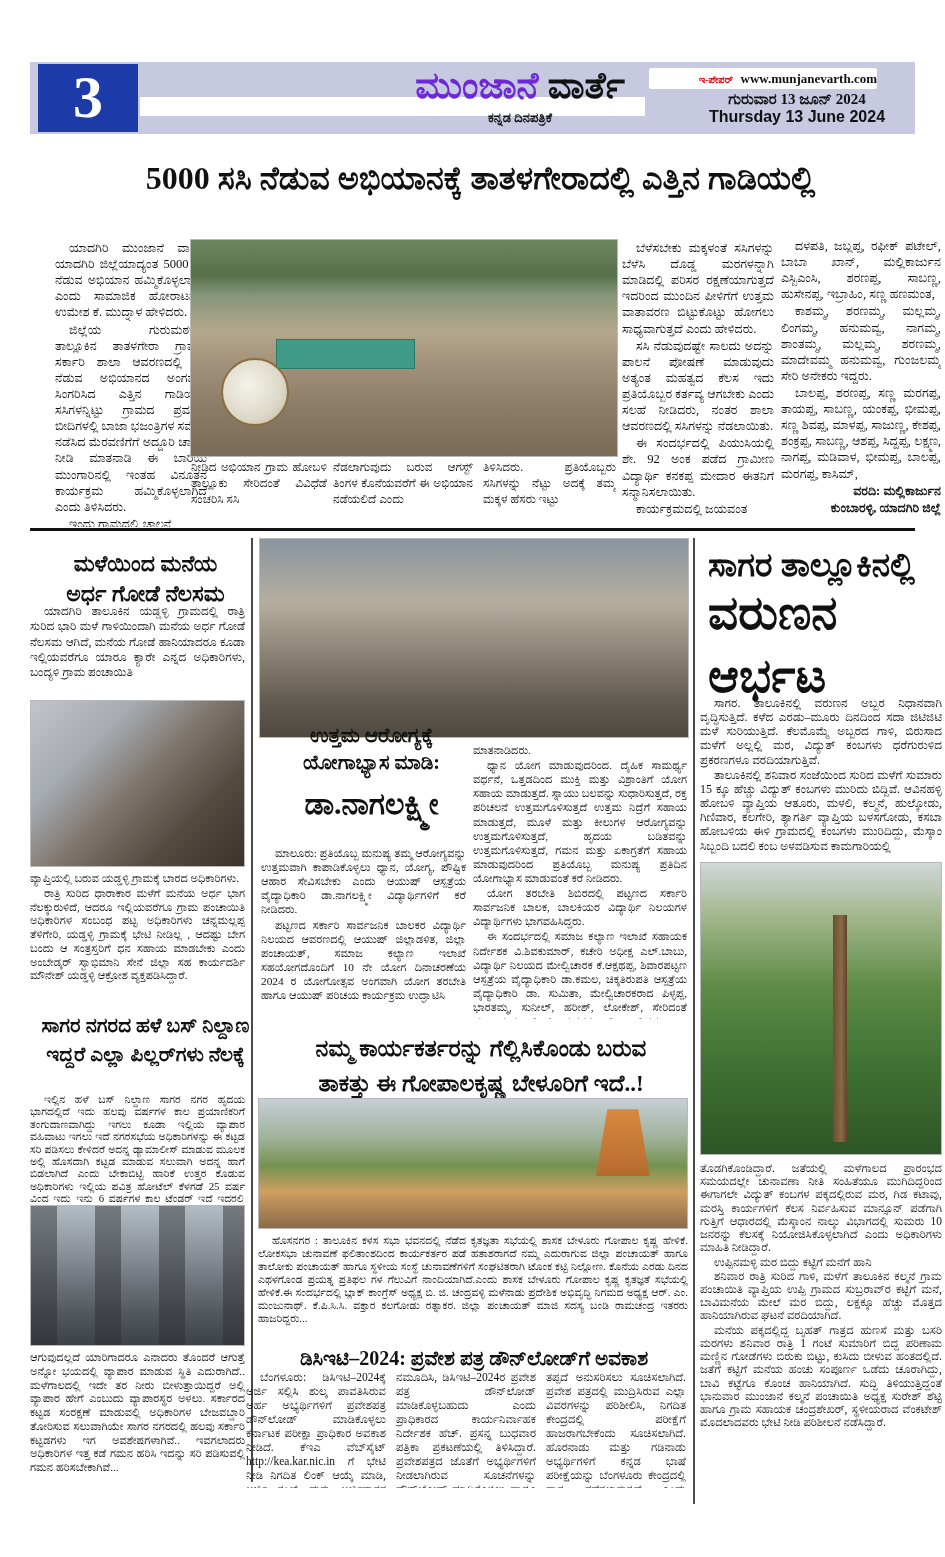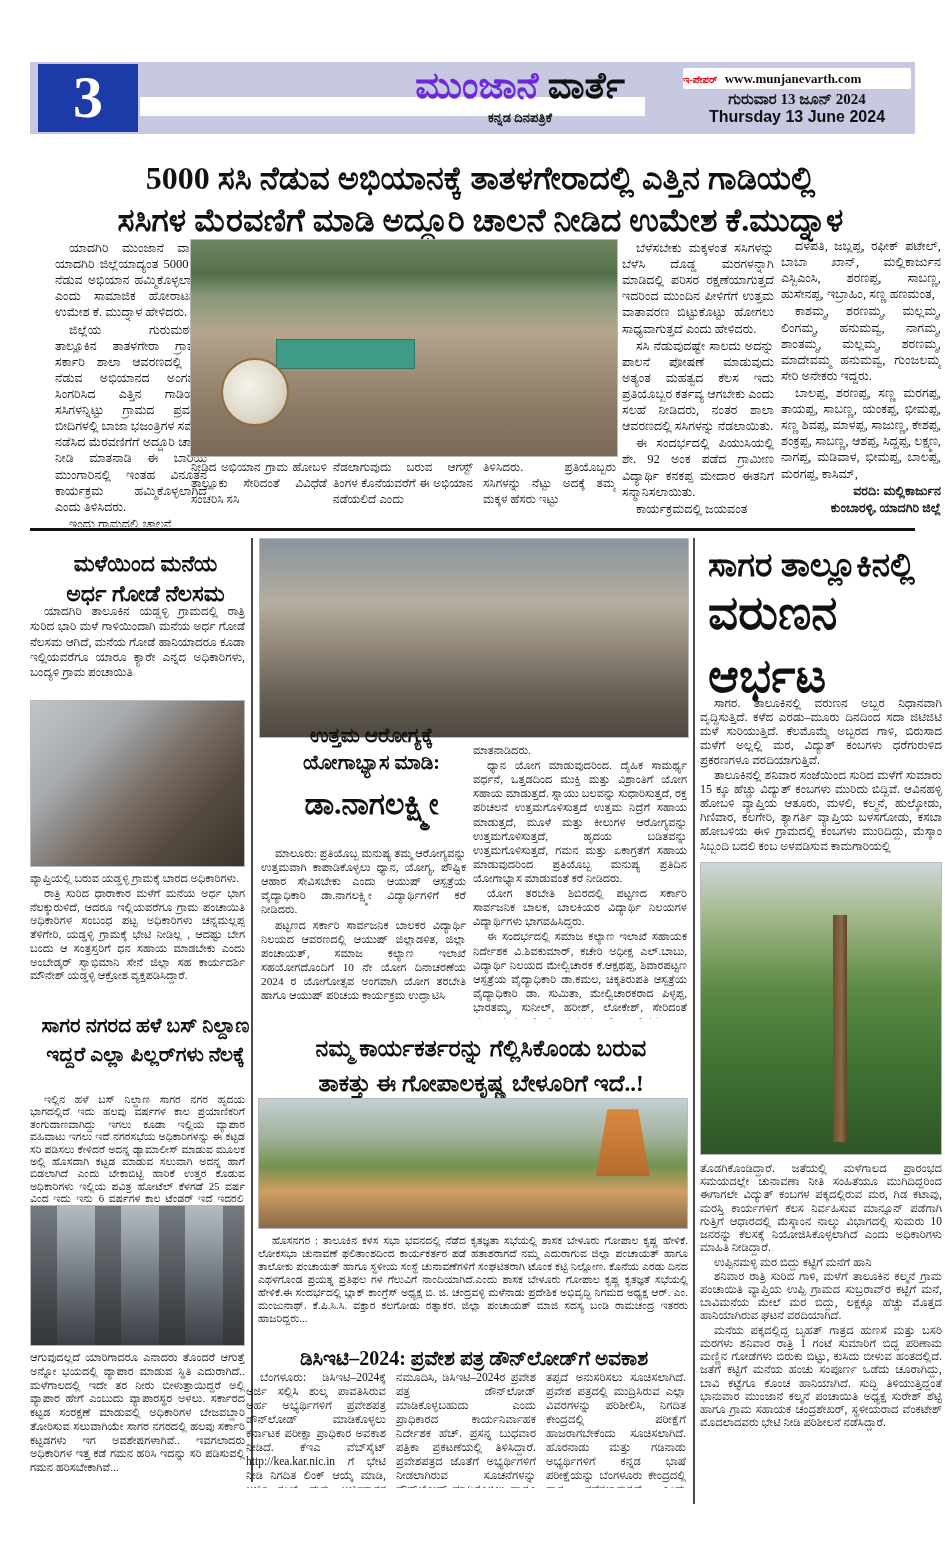--- a/index.html
+++ b/index.html
@@ -19,22 +19,22 @@
   .hrule{position:absolute;background:#141414;}
 
   
   .band{left:30px;top:62px;width:885px;height:72px;background:#c6c9e0;}
   .pagenum{left:38px;top:64px;width:100px;height:68px;background:#1c3aa8;color:#fff;
     font-size:60px;font-weight:bold;text-align:center;line-height:66px;}
   .whitestrip{left:140px;top:97px;width:505px;height:19px;background:#ffffff;}
   .masthead{left:355px;top:66px;width:330px;text-align:center;font-weight:bold;font-size:37px;line-height:40px;}
   .masthead .red{color:#6d28d9;}
   .tagline{left:355px;top:110px;width:330px;text-align:center;font-weight:bold;font-size:13px;}
-  .infobox{left:683px;top:68px;width:228px;height:21px;background:#ffffff;border-radius:2px;
-    text-align:left;line-height:21px;font-size:13px;font-weight:bold;white-space:nowrap;}
+  .infobox{left:649px;top:68px;width:228px;height:21px;background:#ffffff;border-radius:2px;
+    text-align:right;line-height:21px;font-size:13px;font-weight:bold;white-space:nowrap;}
   .infobox .ep{color:#e30613;font-size:10px;font-weight:bold;margin-right:4px;}
   .datekn{left:683px;top:91px;width:228px;text-align:center;font-weight:bold;font-size:15px;}
   .dateen{left:683px;top:108px;width:228px;text-align:center;font-weight:bold;font-size:16px;
     font-family:"Liberation Sans","DejaVu Sans",sans-serif;}
 
   .headline{left:45px;top:149px;width:855px;text-align:center;font-weight:bold;
     font-size:32px;line-height:42px;}
 
   h2,h3{margin:8px;font-weight:bold;}
 
@@ -70,21 +70,20 @@
 <div class="abs tagline">ಕನ್ನಡ ದಿನಪತ್ರಿಕೆ</div>
 <div class="abs infobox">
   <span class="ep">ಇ-ಪೇಪರ್</span>
   <span>www.munjanevarth.com</span>
 </div>
 <div class="abs datekn">ಗುರುವಾರ 13 ಜೂನ್ 2024</div>
 <div class="abs dateen">Thursday 13 June 2024</div>
 
 <h2 class="abs headline">
   <div>5000 ಸಸಿ ನೆಡುವ ಅಭಿಯಾನಕ್ಕೆ ತಾತಳಗೇರಾದಲ್ಲಿ ಎತ್ತಿನ ಗಾಡಿಯಲ್ಲಿ</div>
-  <div>ಸಸಿಗಳ ಮೆರವಣಿಗೆ ಮಾಡಿ ಅದ್ದೂರಿ ಚಾಲನೆ ನೀಡಿದ ಉಮೇಶ ಕೆ.ಮುದ್ನಾಳ</div>
 </h2>
 
 <div class="abs txt" style="left:30px;top:240px;width:152px;height:287px;font-size:12.6px;margin-left:25px;">
   <p>ಯಾದಗಿರಿ ಮುಂಜಾನೆ ವಾರ್ತೆ: ಯಾದಗಿರಿ ಜಿಲ್ಲೆಯಾದ್ಯಂತ 5000 ಸಸಿ ನೆಡುವ ಅಭಿಯಾನ ಹಮ್ಮಿಕೊಳ್ಳಲಾಗಿದೆ ಎಂದು ಸಾಮಾಜಿಕ ಹೋರಾಟಗಾರ ಉಮೇಶ ಕೆ. ಮುದ್ನಾಳ ಹೇಳಿದರು.</p>
   <p>ಜಿಲ್ಲೆಯ ಗುರುಮಠಕಲ್ ತಾಲ್ಲೂಕಿನ ತಾತಳಗೇರಾ ಗ್ರಾಮದ ಸರ್ಕಾರಿ ಶಾಲಾ ಆವರಣದಲ್ಲಿ ಸಸಿ ನೆಡುವ ಅಭಿಯಾನದ ಅಂಗವಾಗಿ ಸಿಂಗರಿಸಿದ ಎತ್ತಿನ ಗಾಡಿಯಲ್ಲಿ ಸಸಿಗಳನ್ನಿಟ್ಟು ಗ್ರಾಮದ ಪ್ರಮುಖ ಬೀದಿಗಳಲ್ಲಿ ಬಾಜಾ ಭಜಂತ್ರಿಗಳ ಸಮೇತ ನಡೆಸಿದ ಮೆರವಣಿಗೆಗೆ ಅದ್ದೂರಿ ಚಾಲನೆ ನೀಡಿ ಮಾತನಾಡಿ ಈ ಬಾರಿಯ ಮುಂಗಾರಿನಲ್ಲಿ ಇಂತಹ ವಿನೂತನ ಕಾರ್ಯಕ್ರಮ ಹಮ್ಮಿಕೊಳ್ಳಲಾಗಿದೆ ಎಂದು ತಿಳಿಸಿದರು.</p>
   <p>ಇಂದು ಗ್ರಾಮದಲ್ಲಿ ಚಾಲನೆ</p>
 </div>
 
 <div class="photo ph-lead" style="left:190px;top:239px;width:428px;height:218px;">
   <div class="banner"></div>

